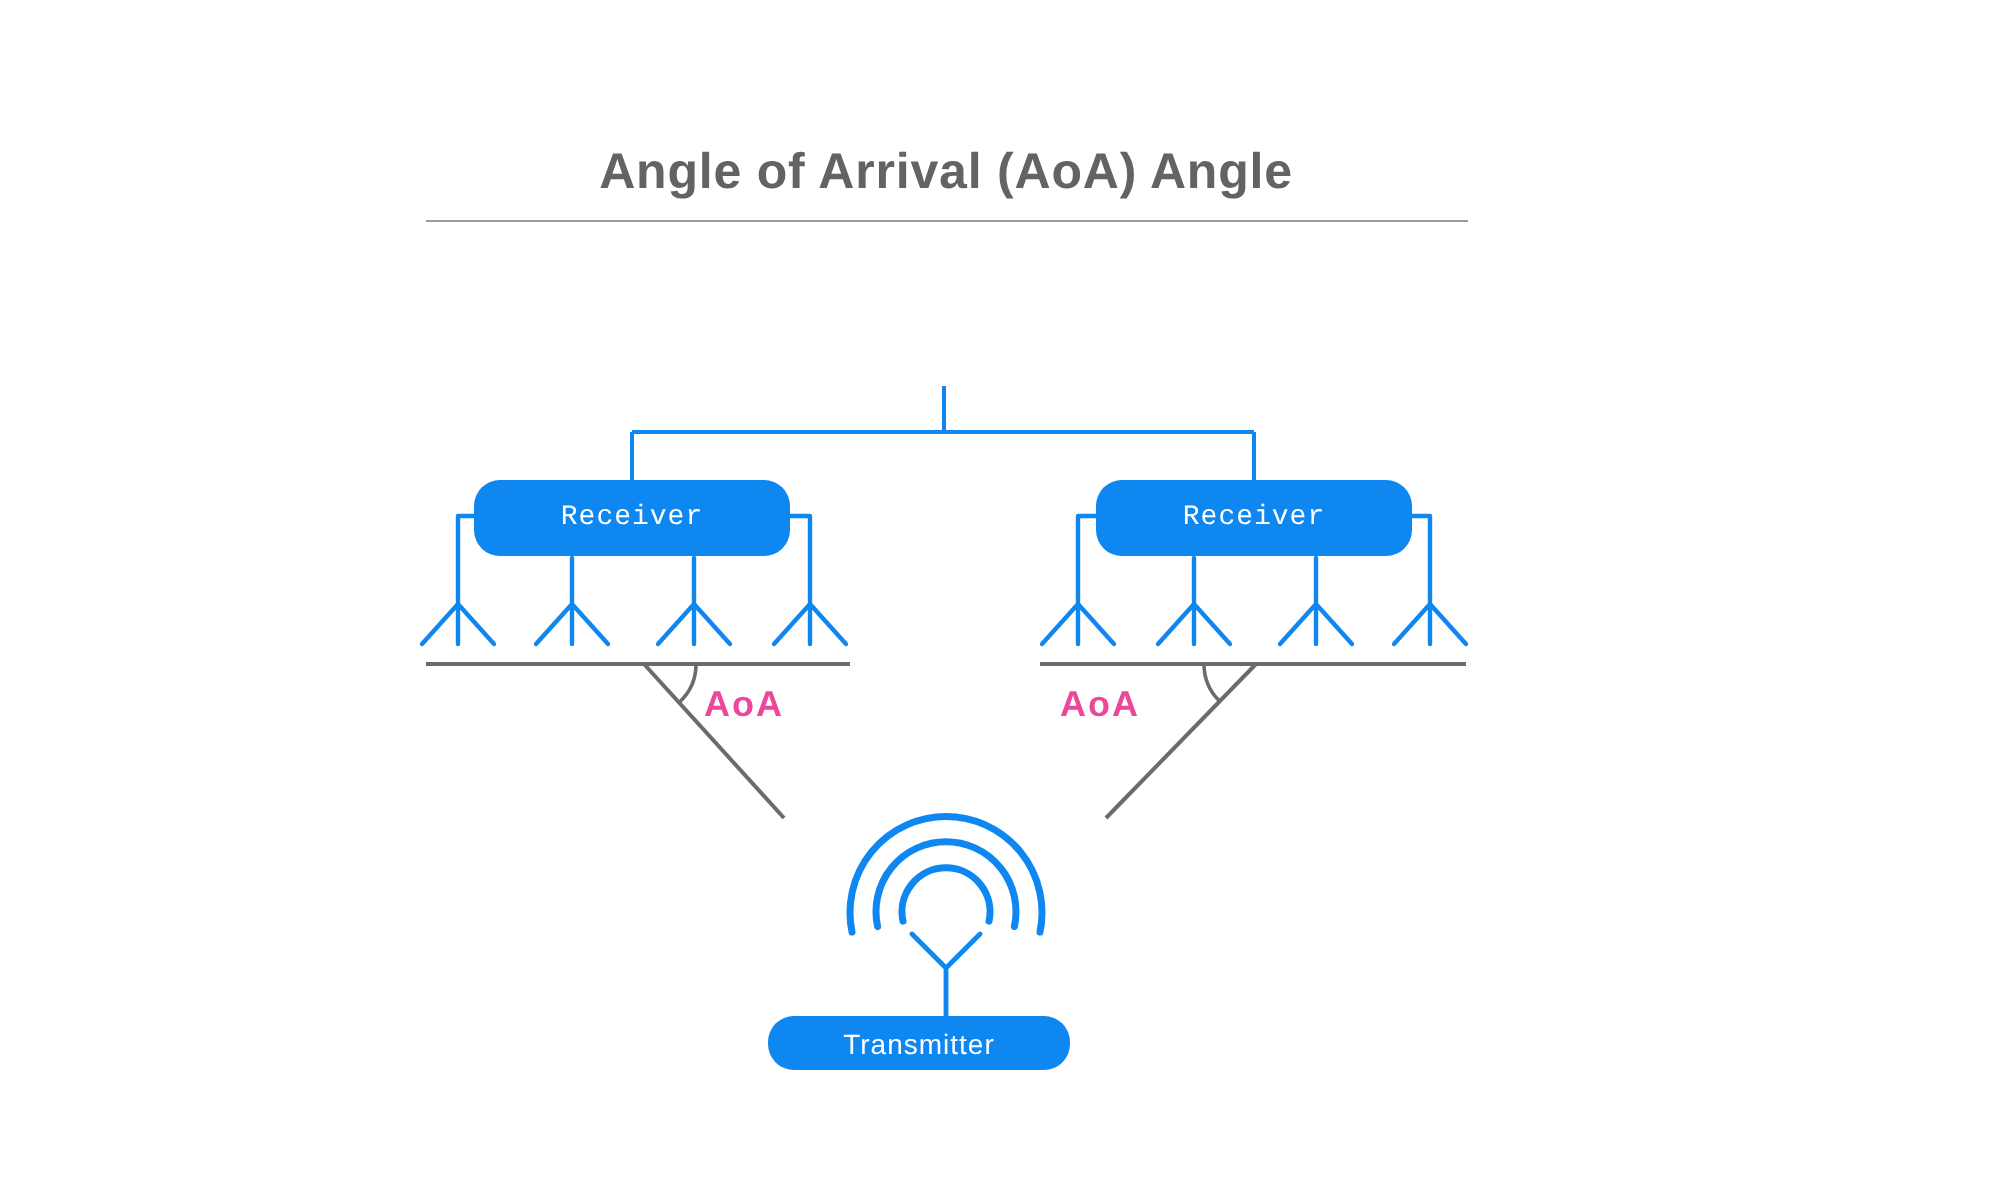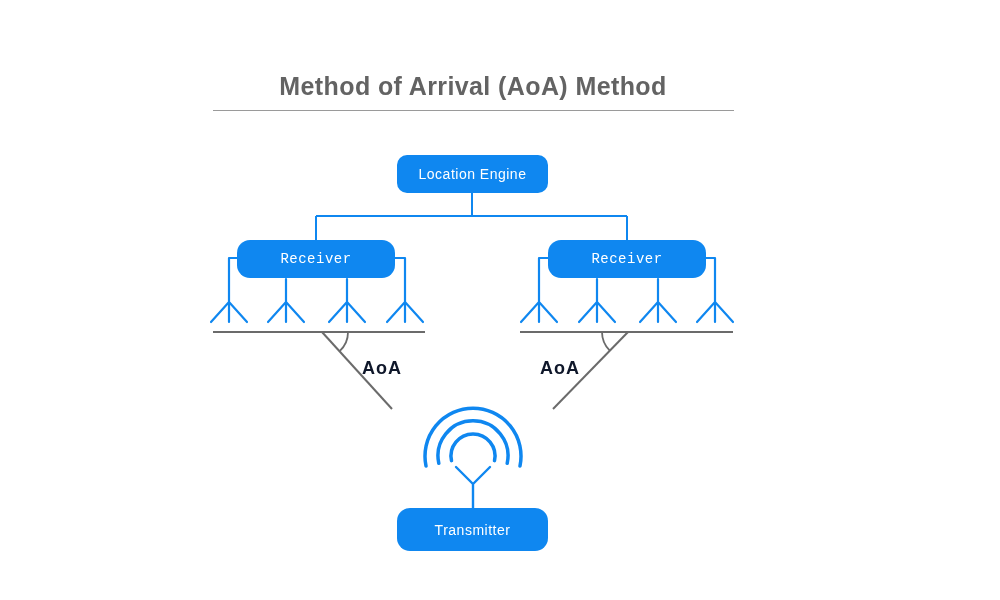--- a/index.html
+++ b/index.html
@@ -48,40 +48,40 @@
     justify-content: center;
     font-size: 14px;
     letter-spacing: 0.5px;
     border-radius: 10px;
     box-sizing: border-box;
   }
   .node.receiver { border-radius: 13px; font-family: Liberation Mono, monospace; }
   #node-location-engine { left: 397px; top: 155px; width: 151px; height: 38px; }
   #node-receiver-left   { left: 237px; top: 240px; width: 158px; height: 38px; }
   #node-receiver-right  { left: 548px; top: 240px; width: 158px; height: 38px; }
-  #node-transmitter     { left: 397px; top: 508px; width: 151px; height: 43px; border-radius: 13px; }
+  #node-transmitter     { left: 384px; top: 508px; width: 151px; height: 27px; border-radius: 13px; }
   .aoa-label {
     position: absolute;
     width: 60px;
-    top: 358px;
-    text-align: center;
+    top: 342px;
+    text-align: left;
     font-size: 18px;
     font-weight: bold;
-    color: #0f172a;
+    color: #ec4899;
     letter-spacing: 1px;
   }
   #aoa-left  { left: 352px; }
   #aoa-right { left: 530px; }
 </style>
 </head>
 <body>
 
 <div class="stage">
 
-  <div class="title">Method of Arrival (AoA) Method</div>
+  <div class="title">Angle of Arrival (AoA) Angle</div>
   <div class="divider"></div>
 
   <svg class="layer" width="1000" height="600" viewBox="0 0 1000 600">
 
     <path d="M472 193 V216 M316 216 H627 M316 216 V241 M627 216 V241" fill="none" stroke="#0F87F0" stroke-width="2"></path>
 
     <g fill="none" stroke="#0F87F0" stroke-width="2.2" stroke-linecap="round" stroke-linejoin="round">
       <path d="M237 258 H229 M229 258 V322 M211 322 L229 302 L247 322"></path>
       <path d="M286 279 V322 M268 322 L286 302 L304 322"></path>
       <path d="M347 279 V322 M329 322 L347 302 L365 322"></path>
@@ -106,23 +106,20 @@
 
     <g fill="none" stroke="#0F87F0" stroke-width="3.5" stroke-linecap="round">
       <path d="M426 466 A48 48 0 1 1 520 466"></path>
       <path d="M438.8 463.3 A35 35 0 1 1 507.2 463.3"></path>
       <path d="M451.5 460.6 A22 22 0 1 1 494.5 460.6"></path>
     </g>
 
     <path d="M456 467 L473 484 L490 467 M473 484 V508" fill="none" stroke="#0F87F0" stroke-width="2.4" stroke-linecap="round" stroke-linejoin="round"></path>
   </svg>
 
-  <div class="node" id="node-location-engine">
-    <span>Location Engine</span>
-  </div>
   <div class="node receiver" id="node-receiver-left">
     <span>Receiver</span>
   </div>
   <div class="node receiver" id="node-receiver-right">
     <span>Receiver</span>
   </div>
   <div class="node" id="node-transmitter">
     <span>Transmitter</span>
   </div>
 

